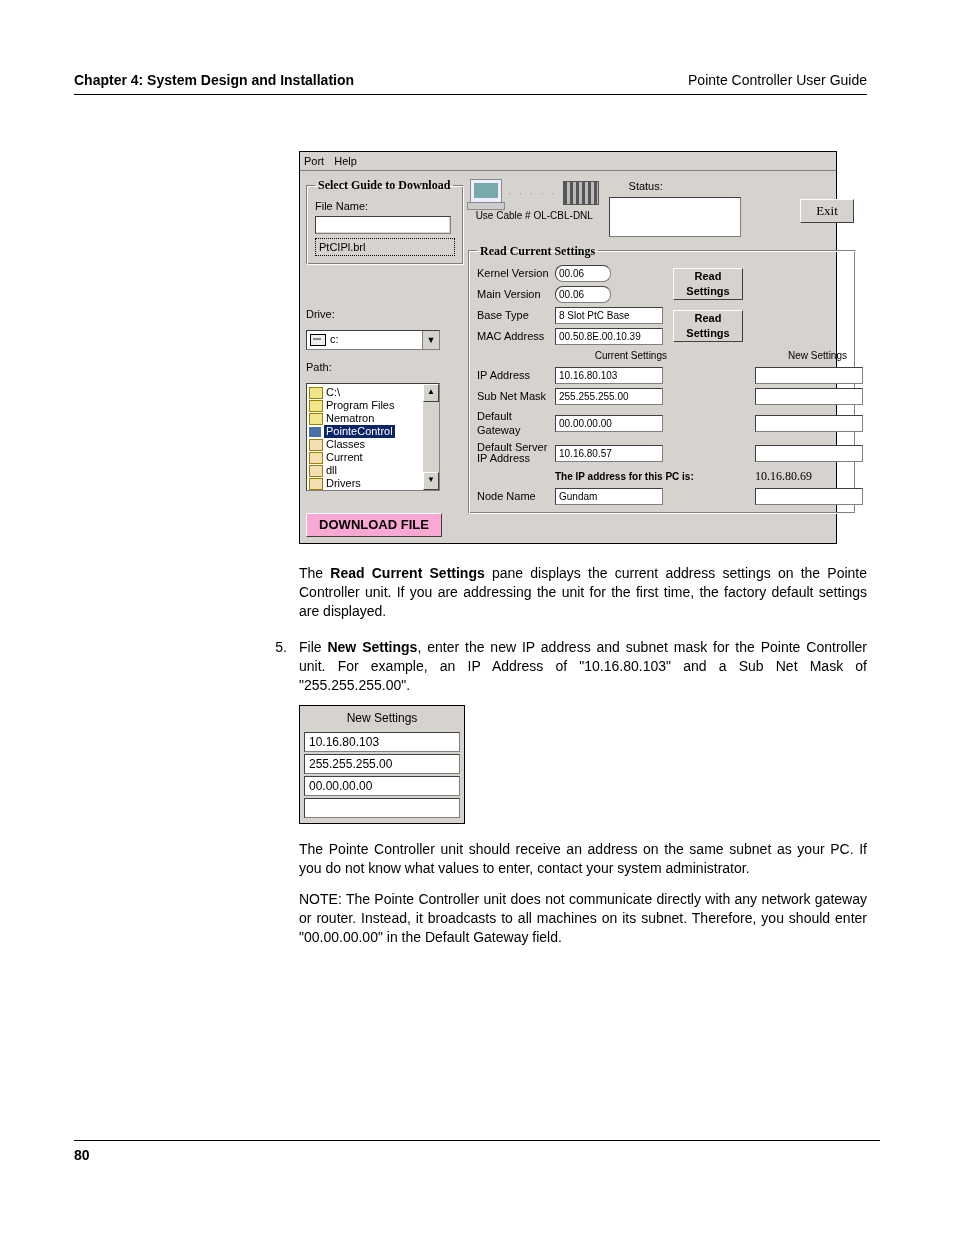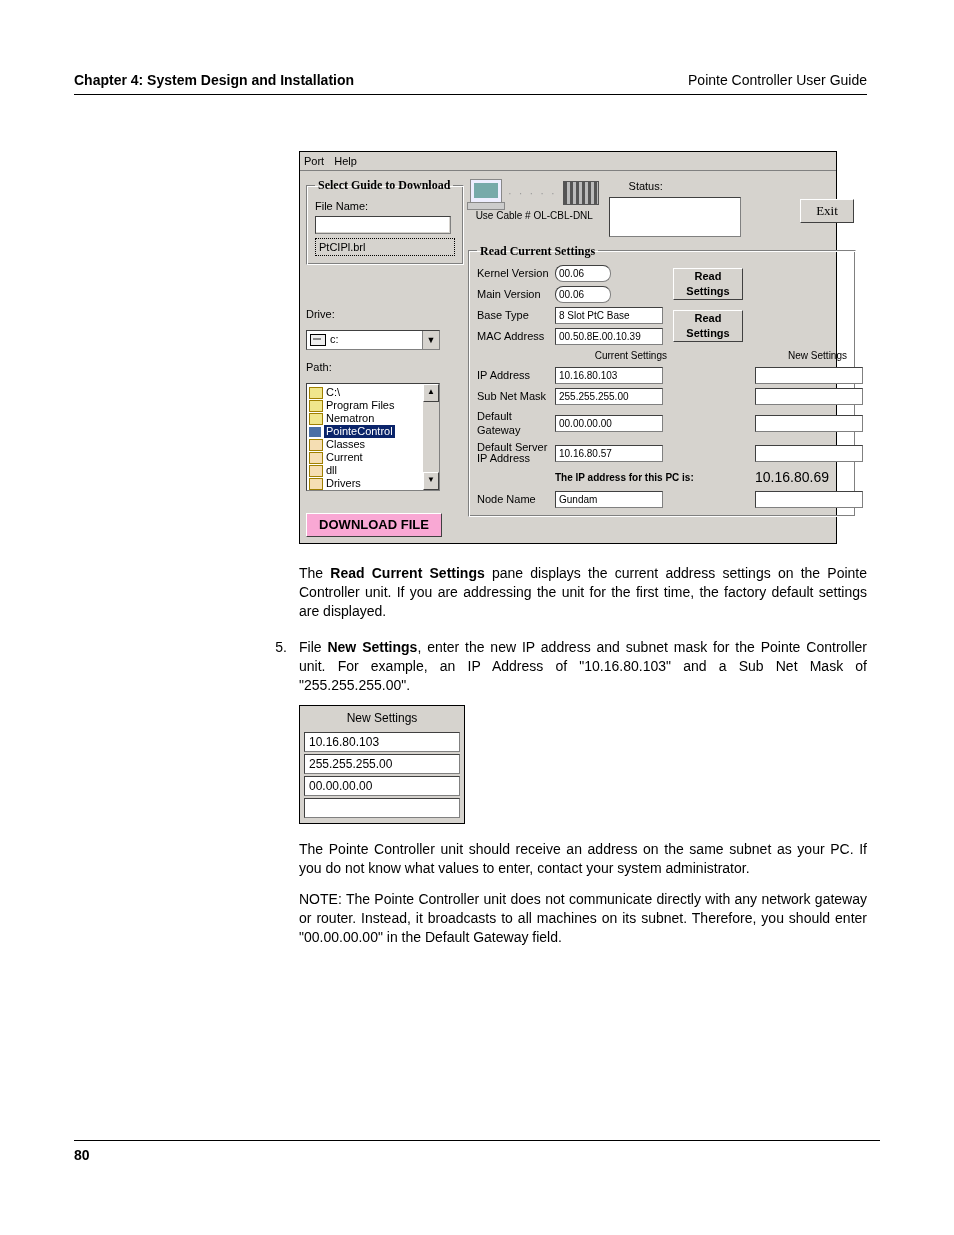--- a/index.html
+++ b/index.html
@@ -399,21 +399,21 @@
               <span style="line-height:1.0;">
                 <span>Default Server</span><br>
                 <span>IP Address</span>
               </span>
               <div class="ro-input med">10.16.80.57</div>
               <span></span>
               <div class="ro-input med"></div>
 
               <span></span>
               <span class="small-note" style="grid-column:2 / span 2;">The IP address for this PC is:</span>
-              <span style="font-size:14px;">10.16.80.69</span>
+              <span style="font-size:12px;font-family:Liberation Serif, serif;">10.16.80.69</span>
 
               <span>Node Name</span>
               <div class="ro-input med">Gundam</div>
               <span></span>
               <div class="ro-input med"></div>
             </div>
           </fieldset>
         </div>
       </div>
     </div>

